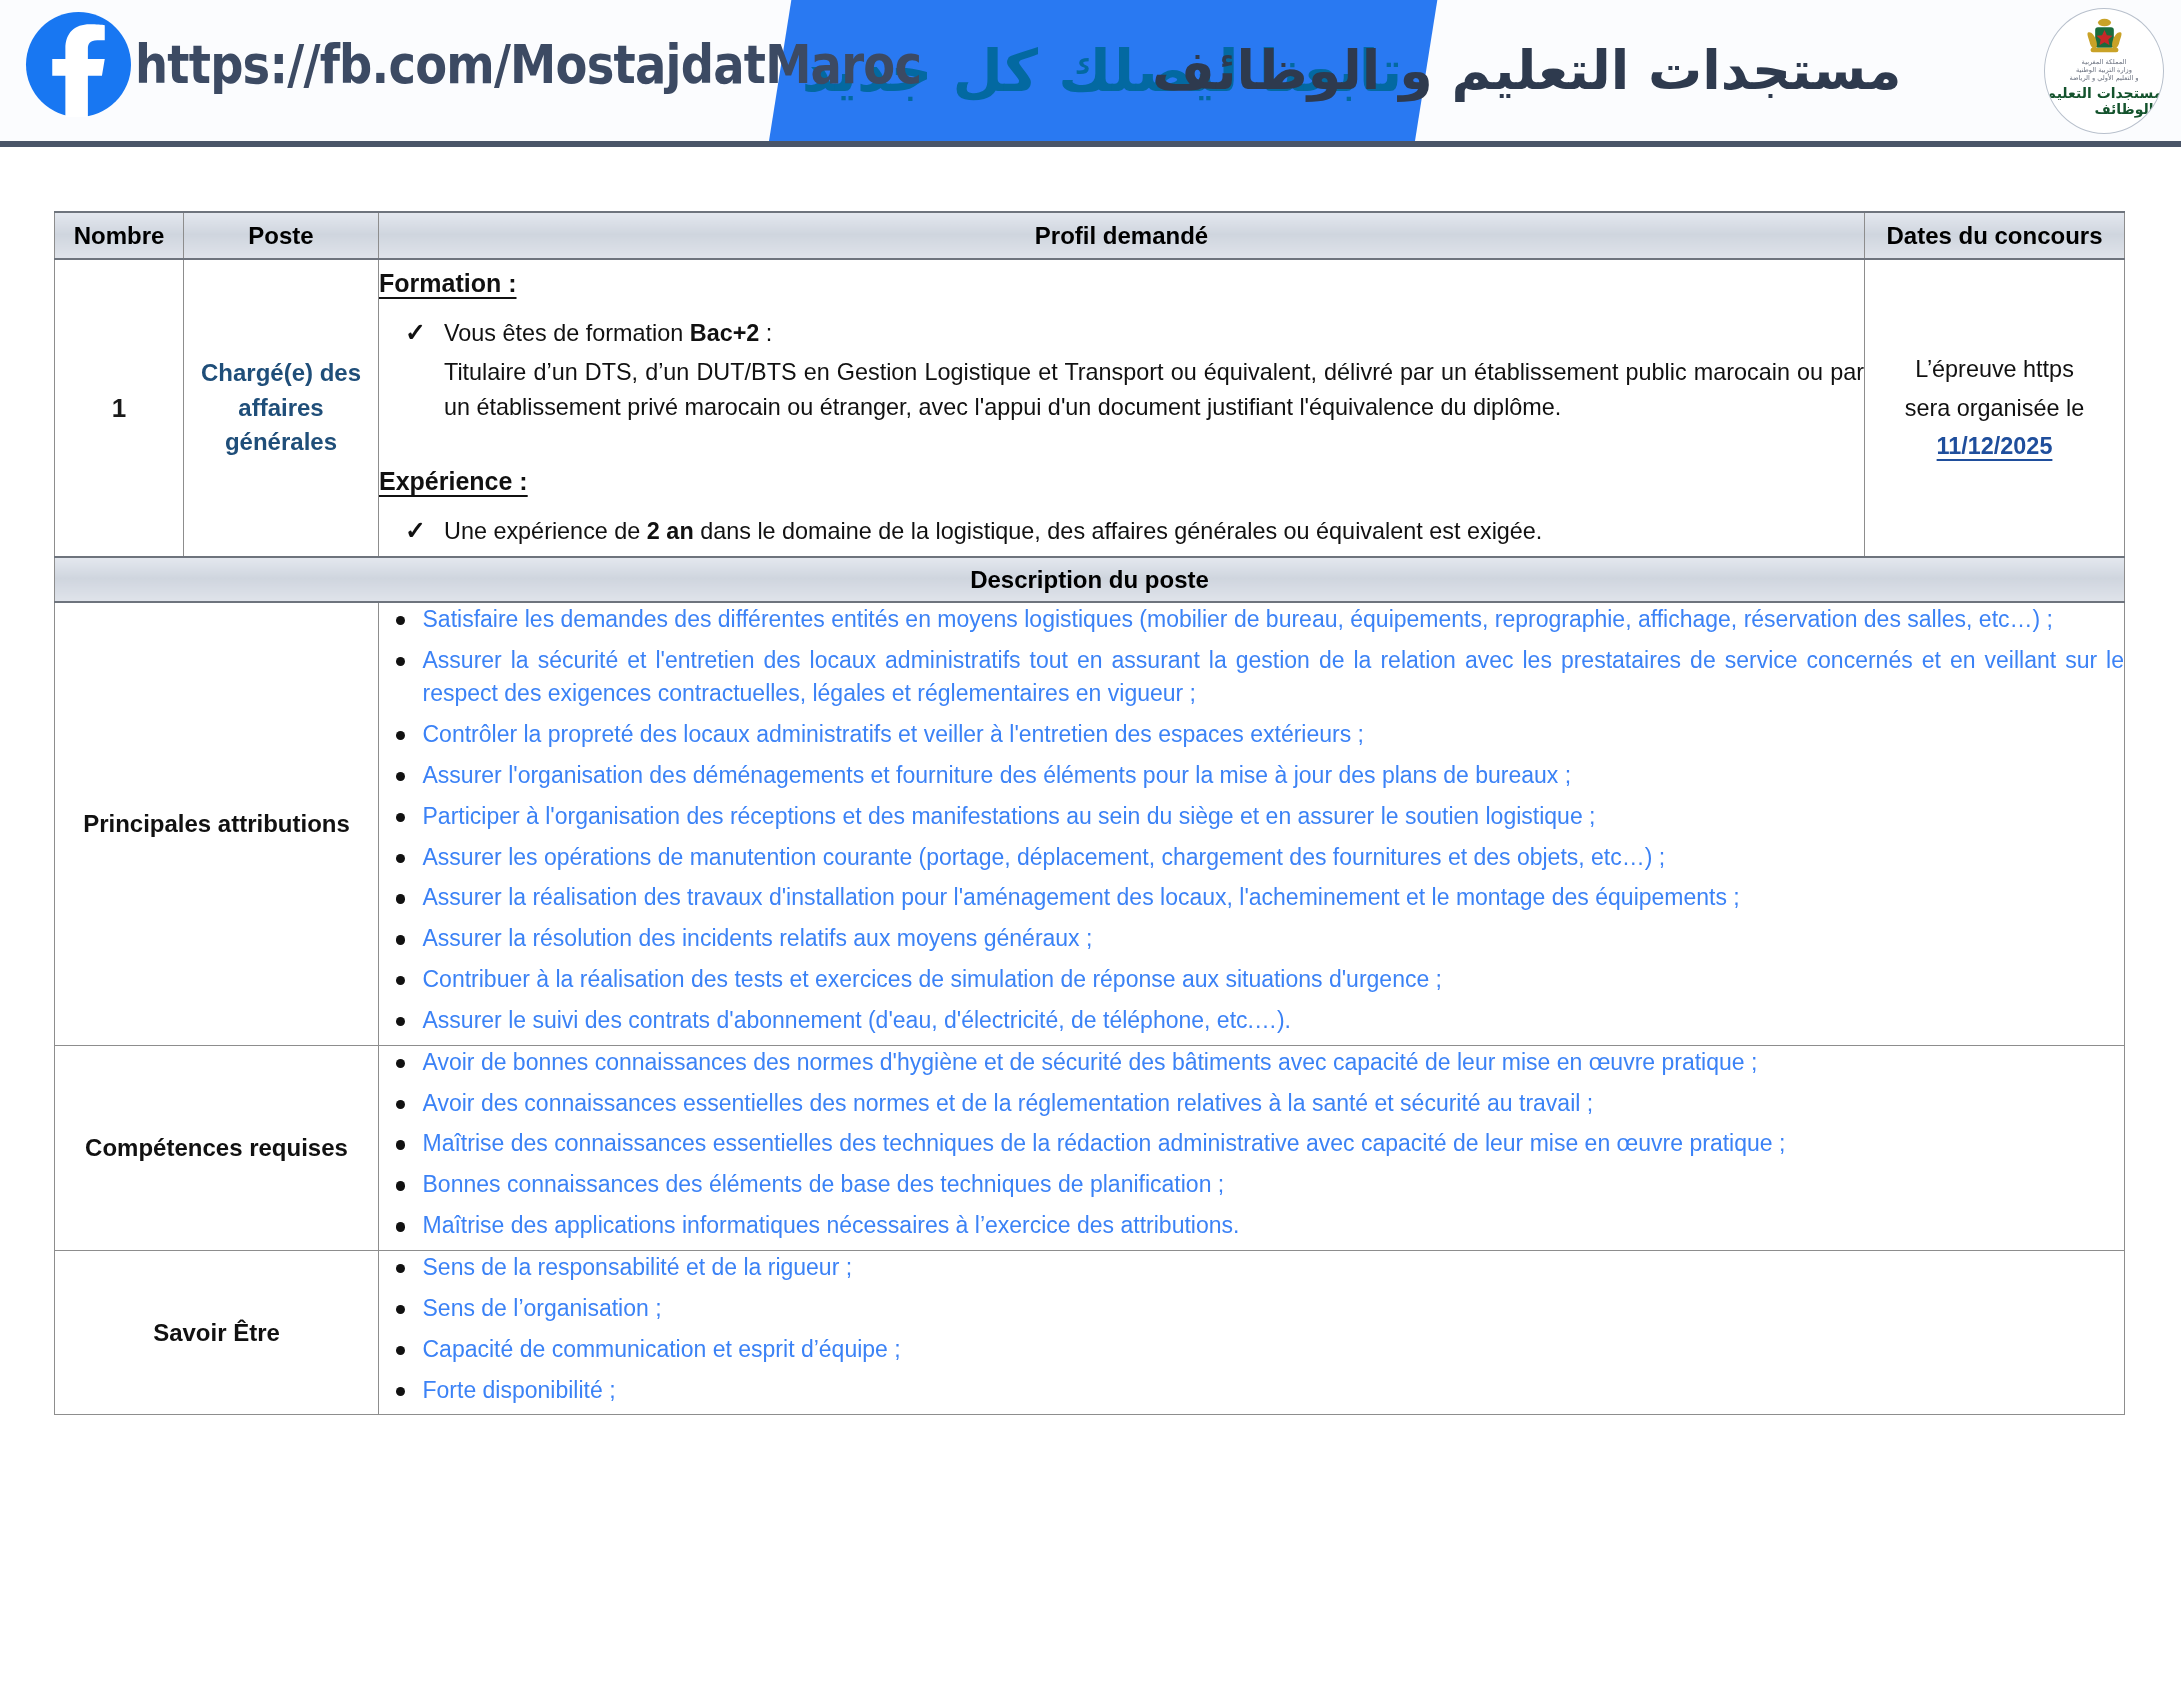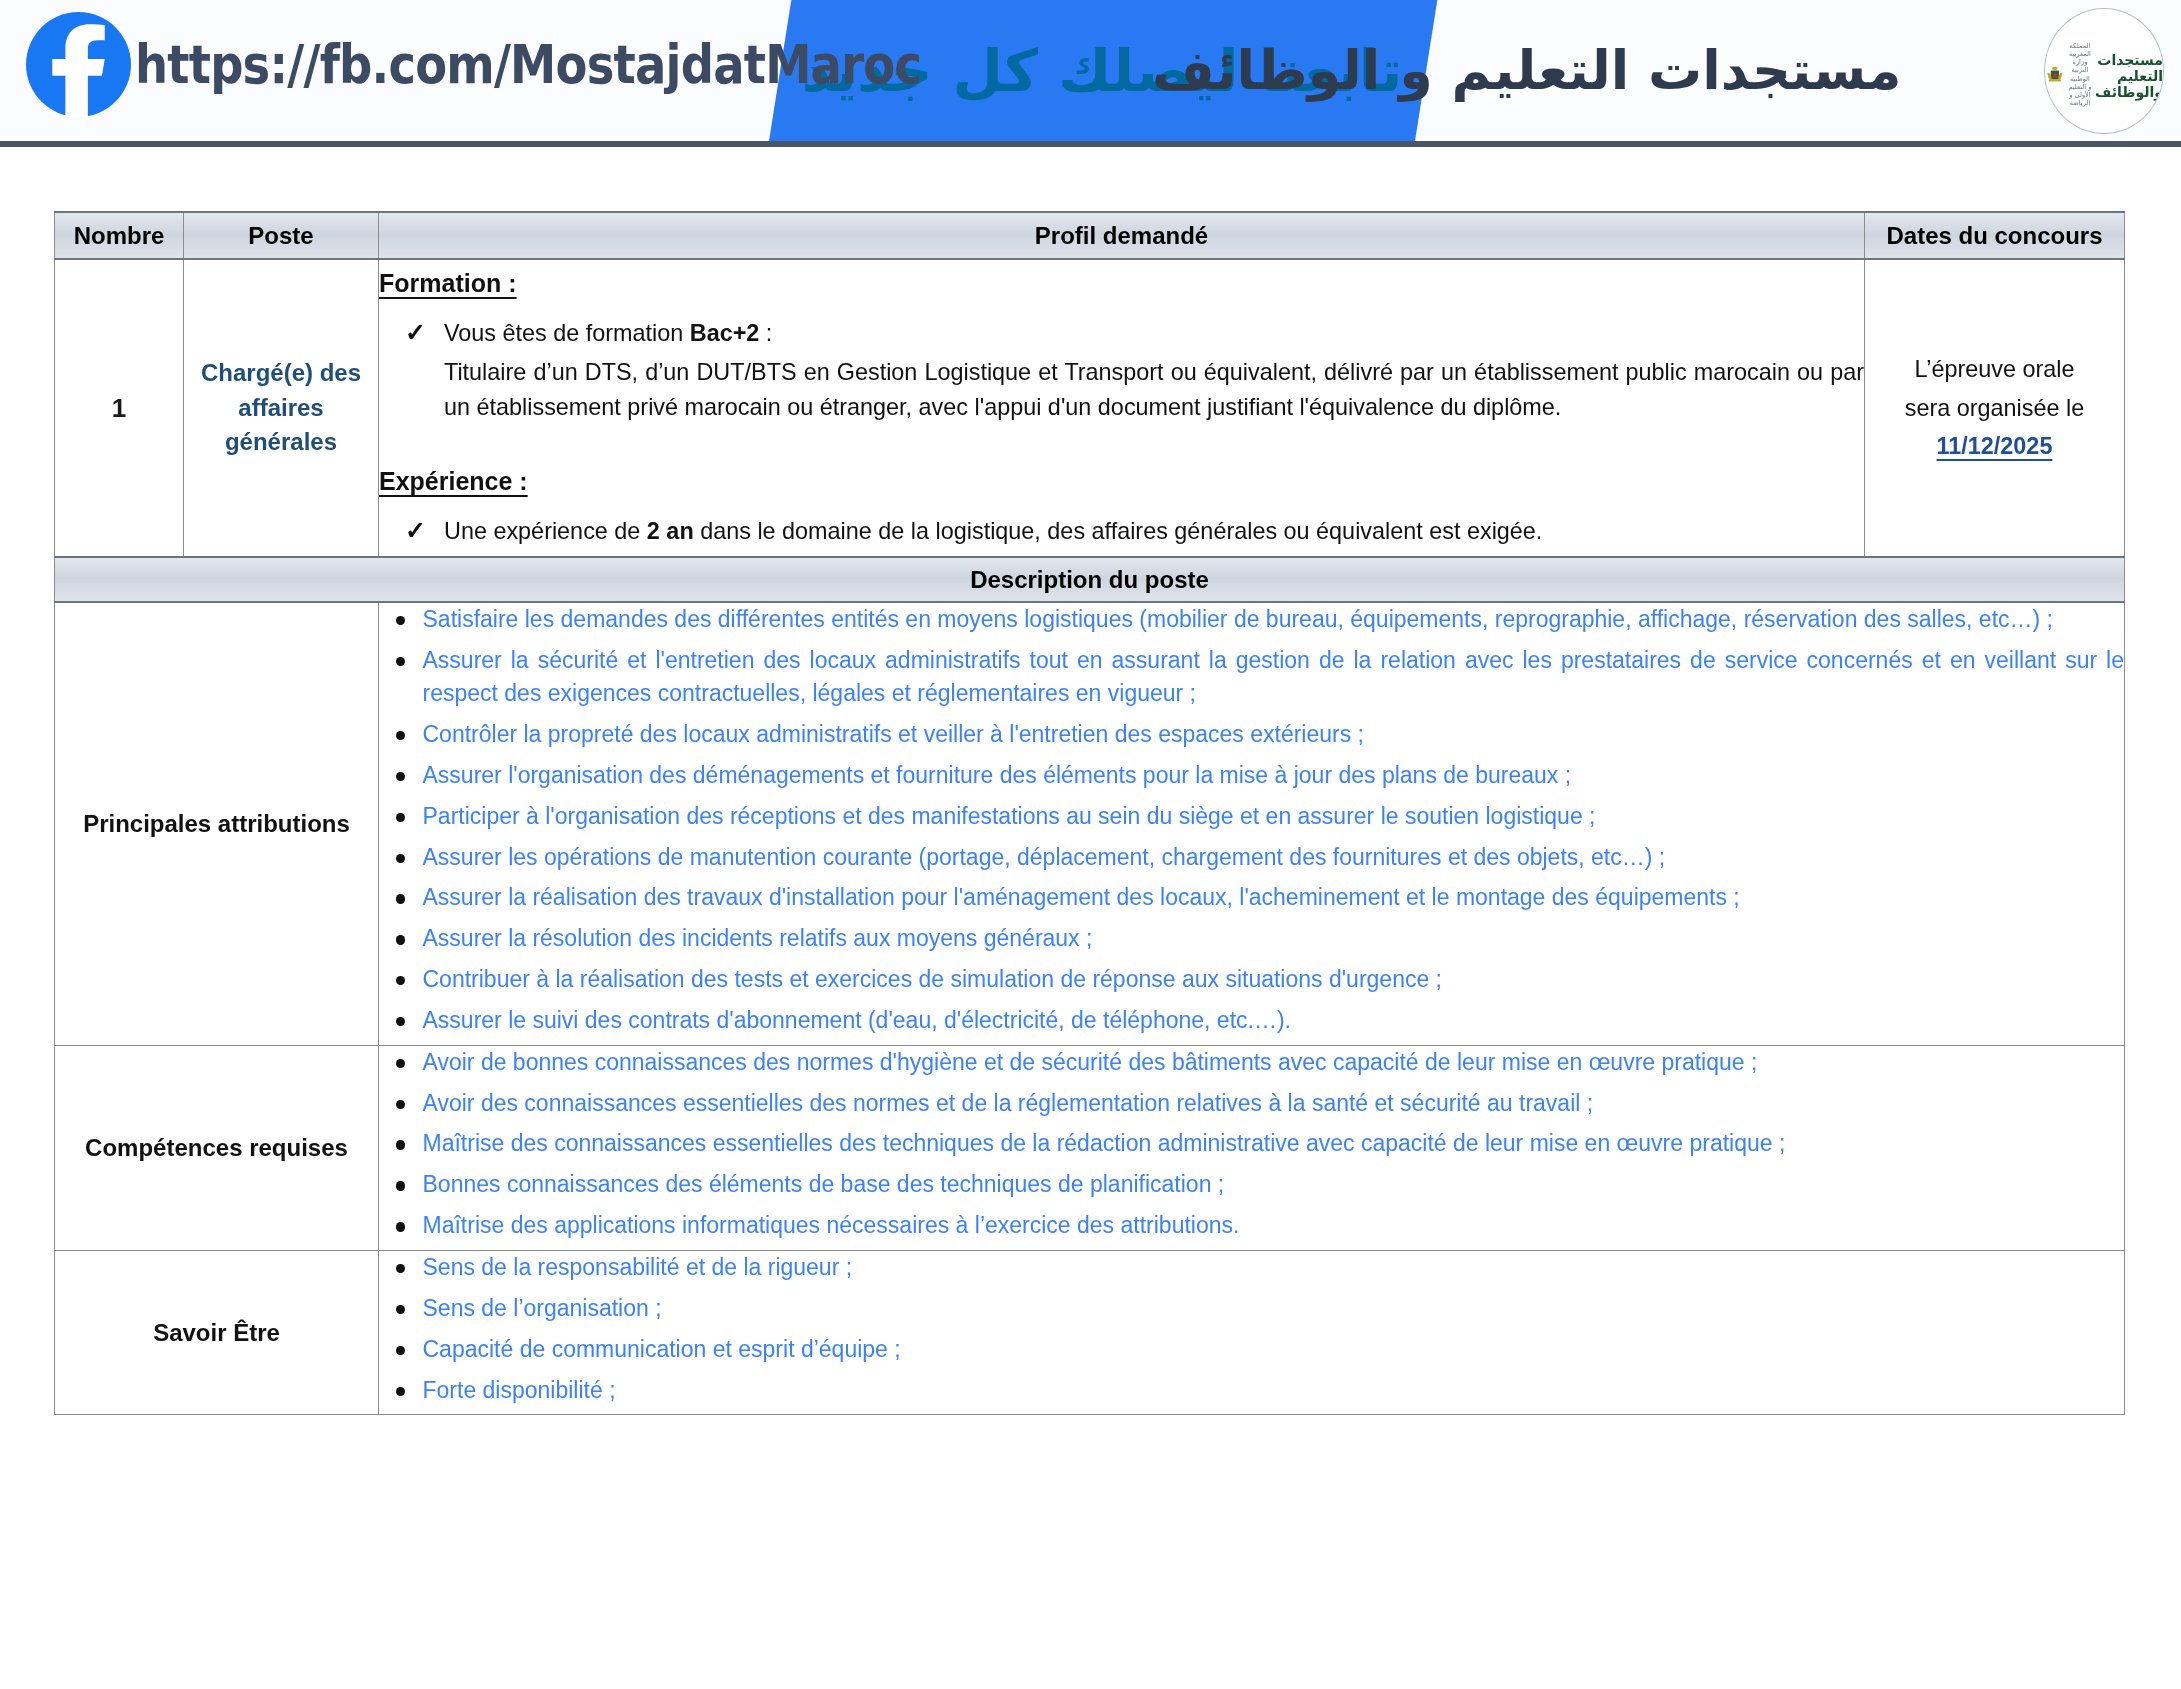--- a/index.html
+++ b/index.html
@@ -112,21 +112,21 @@
     position: absolute;
     right: 17px;
     top: 7.5px;
     width: 120px;
     height: 126px;
     border-radius: 50%;
     border: 1.9px solid #b8c0cc;
     background: #ffffff;
     z-index: 3;
     display: flex;
-    flex-direction: row;
+    flex-direction: column;
     align-items: center;
     justify-content: flex-start;
     padding-top: 7.5px;
     box-sizing: border-box;
     overflow: hidden;
   }
   .logo-crest { width: 45px; height: 41px; }
   .logo-minitext {
     font-family: "DejaVu Sans", sans-serif;
     font-size: 6.6px;
@@ -375,21 +375,21 @@
             </li>
           </ul>
           <span class="sec-title second">Expérience :</span>
           <ul class="checklist">
             <li>
               <span>Une expérience de </span><b>2 an</b><span> dans le domaine de la logistique, des affaires générales ou équivalent est exigée.</span>
             </li>
           </ul>
         </td>
         <td class="cell-dates">
-          <div>L’épreuve orale</div>
+          <div>L’épreuve https</div>
           <div>sera organisée le</div>
           <div class="date-value">11/12/2025</div>
         </td>
       </tr>
 
       <tr class="banner-row">
         <td colspan="4">Description du poste</td>
       </tr>
 
       <tr>

